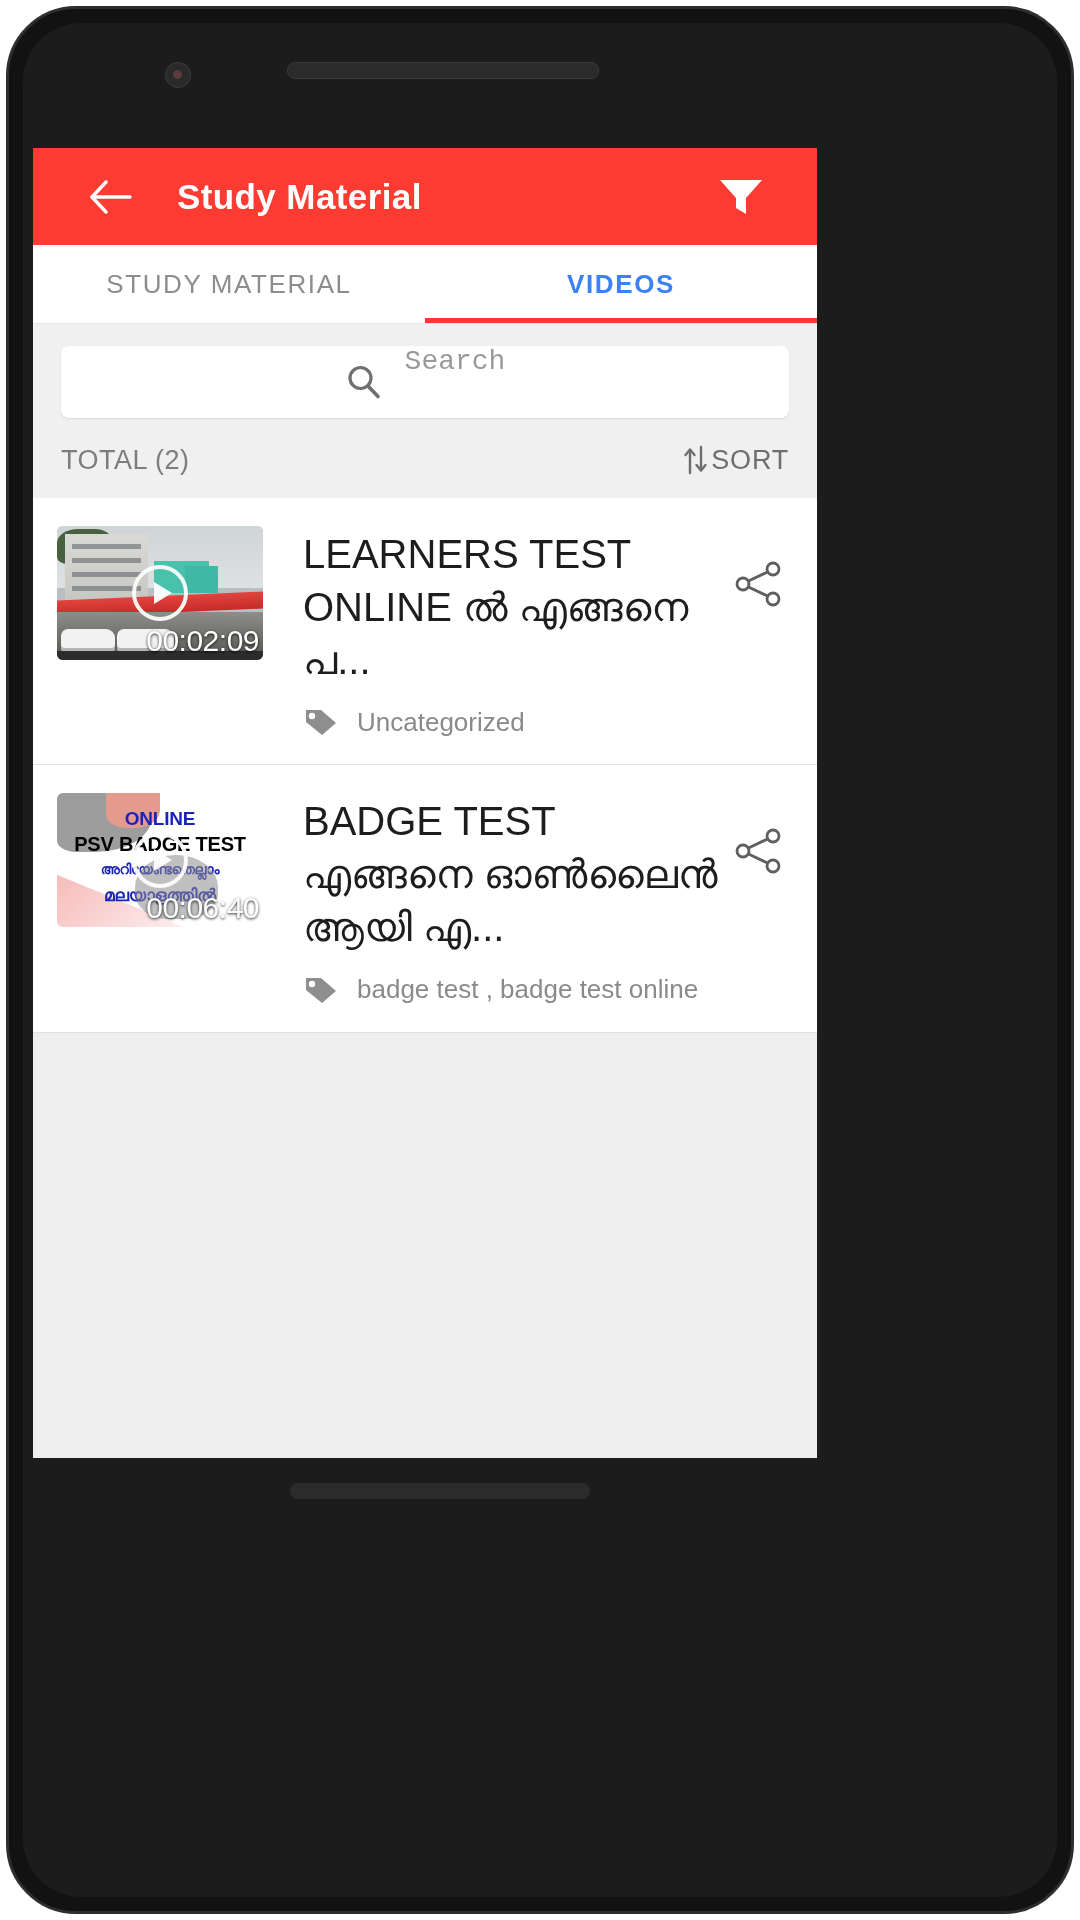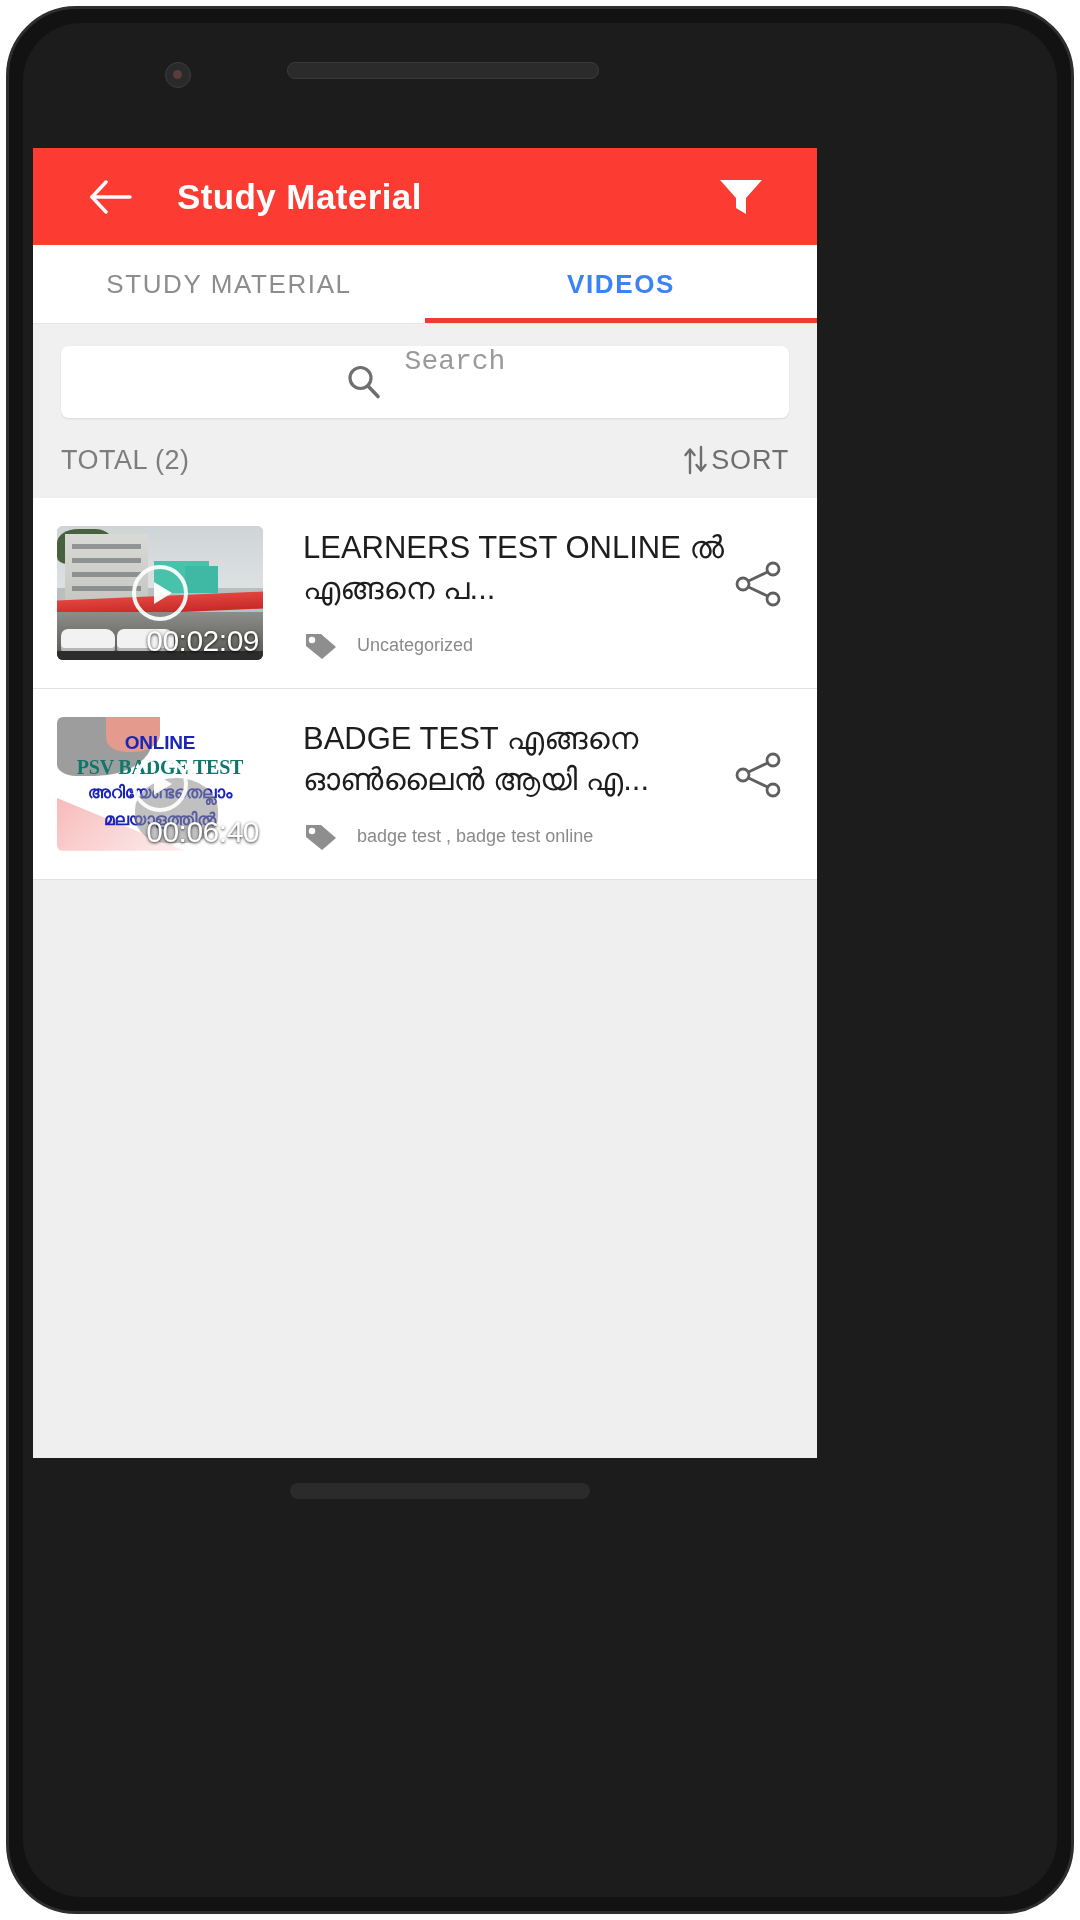--- a/index.html
+++ b/index.html
@@ -301,22 +301,22 @@
   }
   .thumb-poster .ln1, .thumb-poster .ln2, .thumb-poster .ln3, .thumb-poster .ln4 {
     position: absolute;
     width: 100%;
     text-align: center;
     font-weight: bold;
     line-height: 1;
     letter-spacing: -0.2px;
   }
   .thumb-poster .ln1 { top: 12%;  font-size: 19px; color: #1b24b8; }
-  .thumb-poster .ln2 { top: 30%;  font-size: 20px; color: #0f766e; font-family: Liberation Serif, serif; }
-  .thumb-poster .ln3 { top: 51%;  font-size: 17px; color: #1b24b8; font-family: Liberation Mono, monospace; }
+  .thumb-poster .ln2 { top: 30%;  font-size: 20px; color: #000000; }
+  .thumb-poster .ln3 { top: 51%;  font-size: 14px; color: #1b24b8; }
   .thumb-poster .ln4 { top: 70%;  font-size: 17px; color: #1b24b8; }
   .thumb-poster .grayblob {
     position: absolute; left: 38%; top: 46%; width: 40%; height: 48%;
     background: rgba(140,140,140,.55);
     border-radius: 50% 50% 40% 40%;
   }
 
   .play-badge {
     position: absolute;
     left: 50%; top: 50%;
@@ -349,41 +349,41 @@
     margin-left: 16px;
   }
 
   .item-body {
     flex: 1;
     padding-left: 40px;
     padding-top: 2px;
     min-width: 0;
   }
   .item-title {
-    font-size: 31px;
+    font-size: 40px;
     line-height: 1.32;
     color: #1d1d1d;
     font-weight: normal;
     margin: 0 0 6px 0;
     word-break: break-word;
   }
   .tag-row {
     display: flex;
     align-items: center;
     margin-top: 20px;
   }
   .tag-icon-wrap {
     flex: 0 0 auto;
     margin-right: 18px;
     display: flex;
     align-items: center;
   }
   .tag-text {
     color: #8a8a8a;
-    font-size: 18px;
+    font-size: 26px;
     white-space: nowrap;
     overflow: hidden;
     text-overflow: ellipsis;
   }
   .share-btn {
     flex: 0 0 60px;
     width: 60px;
     height: 60px;
     display: flex;
     align-items: center;

